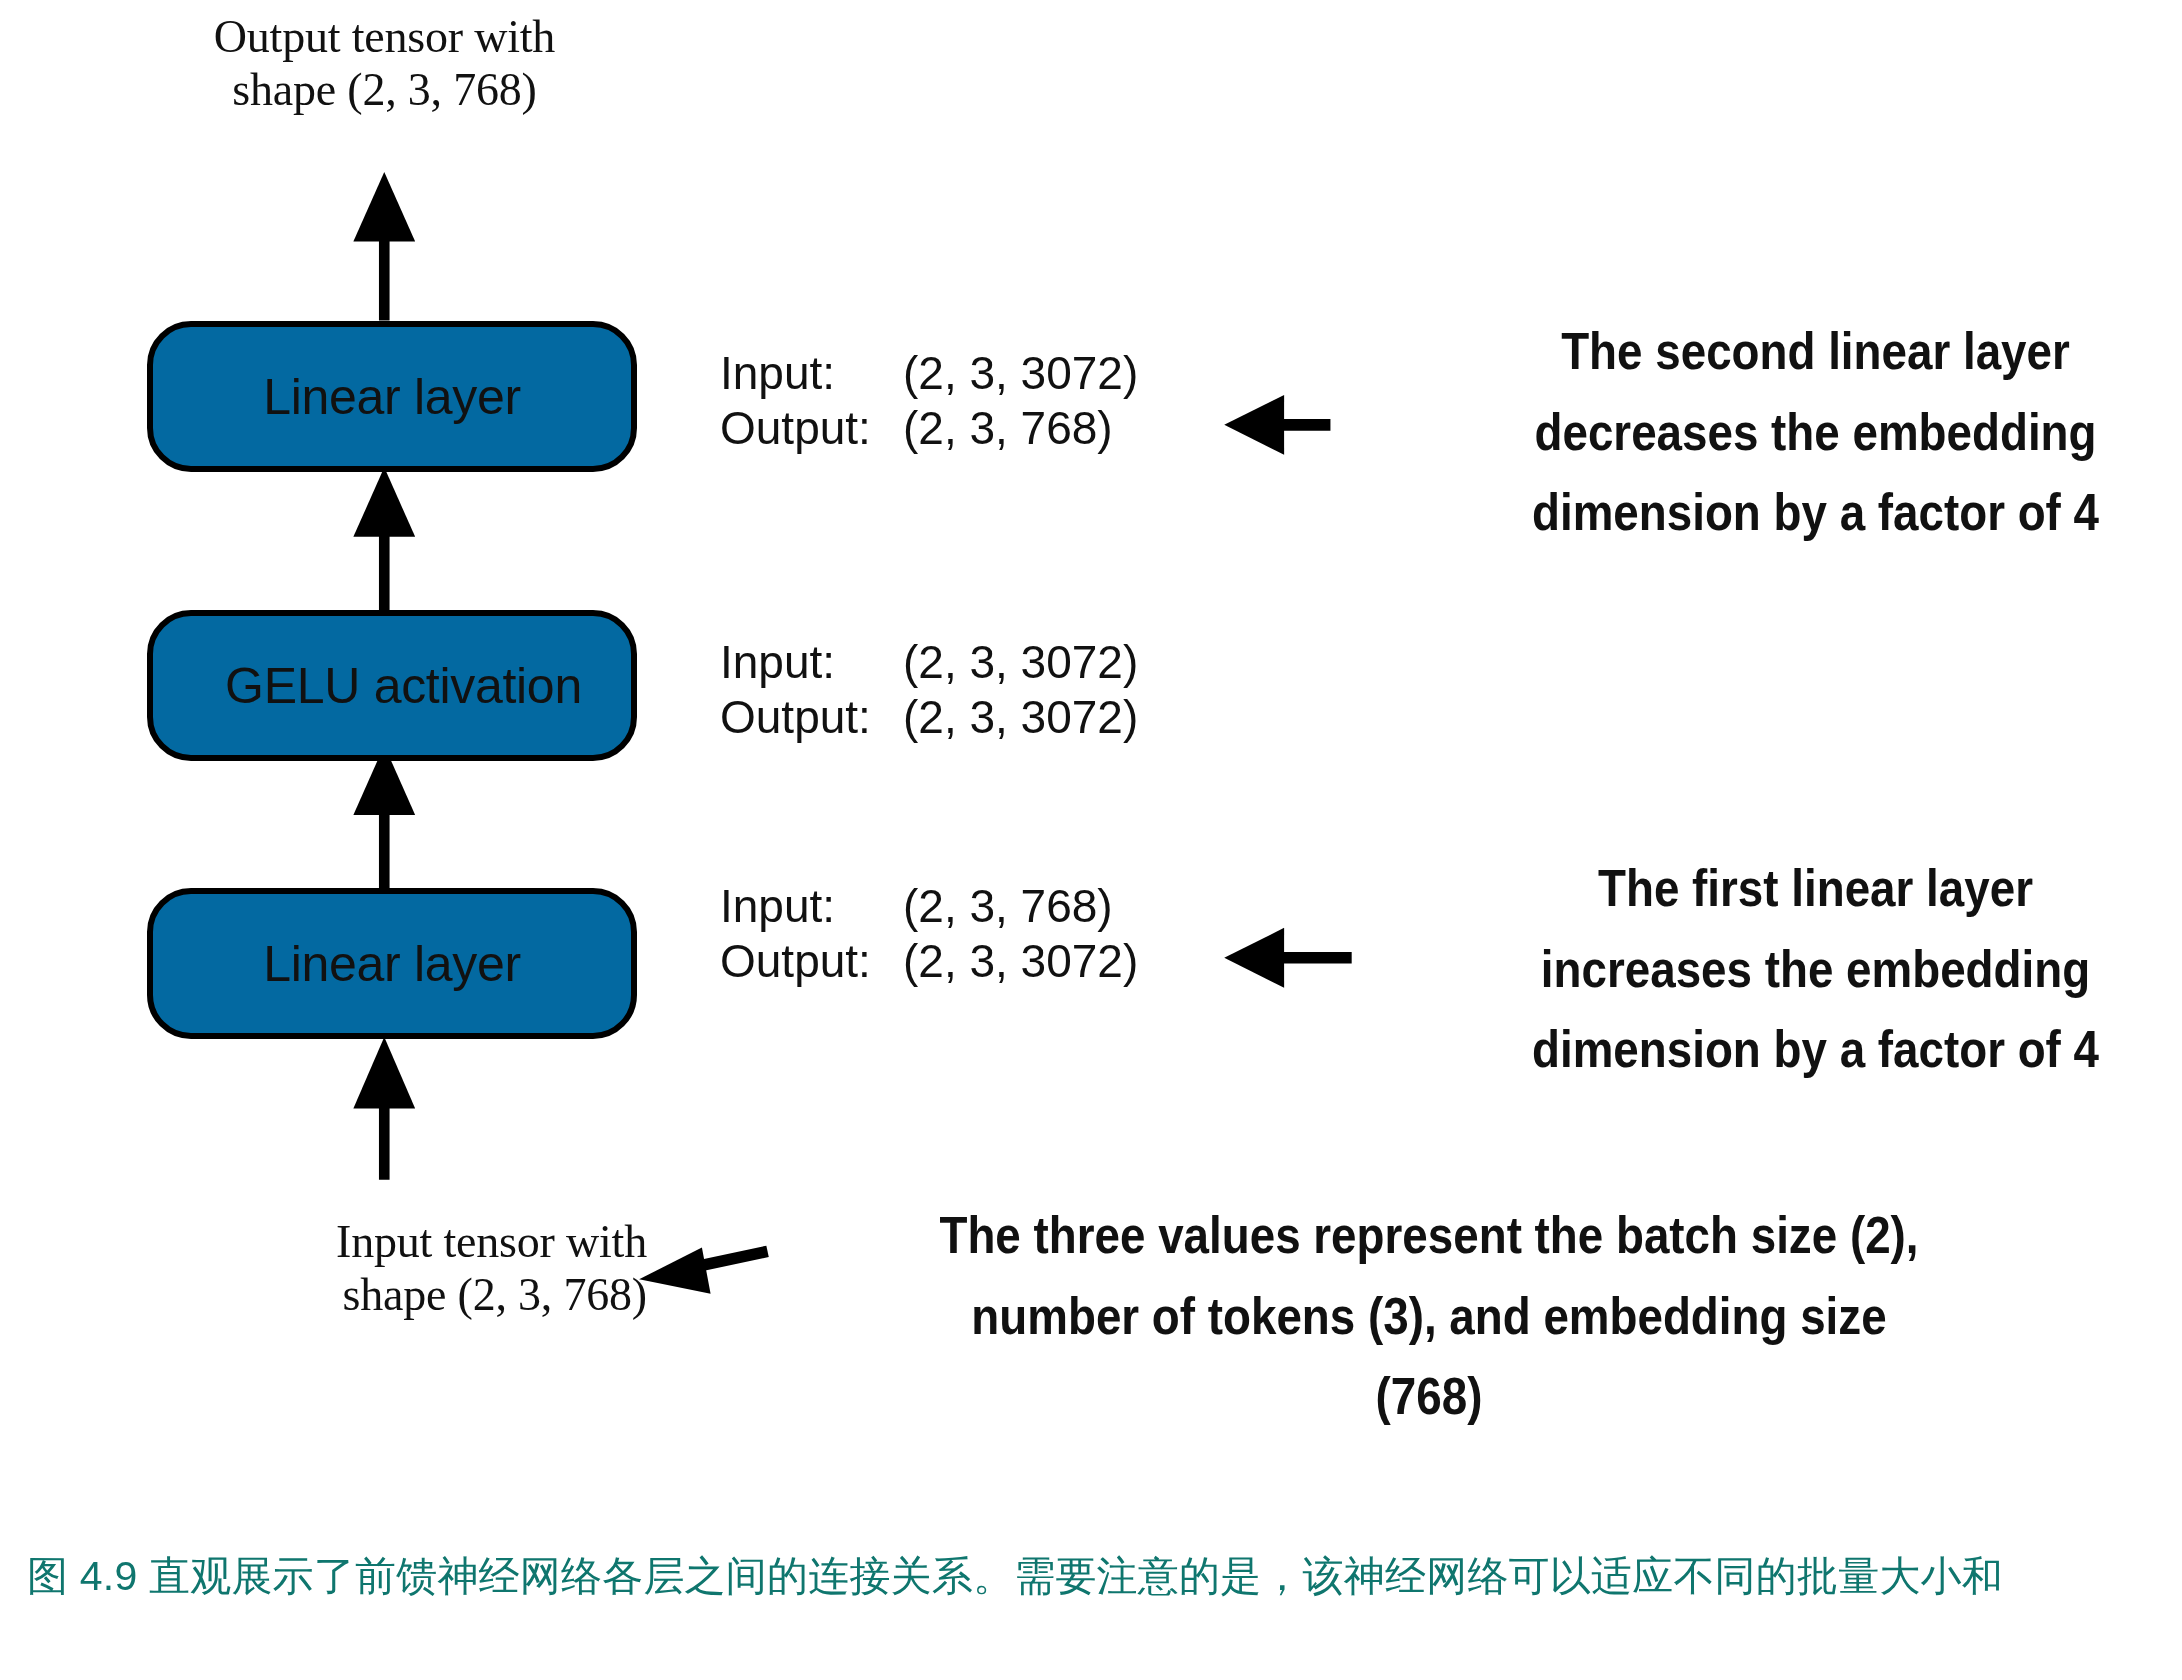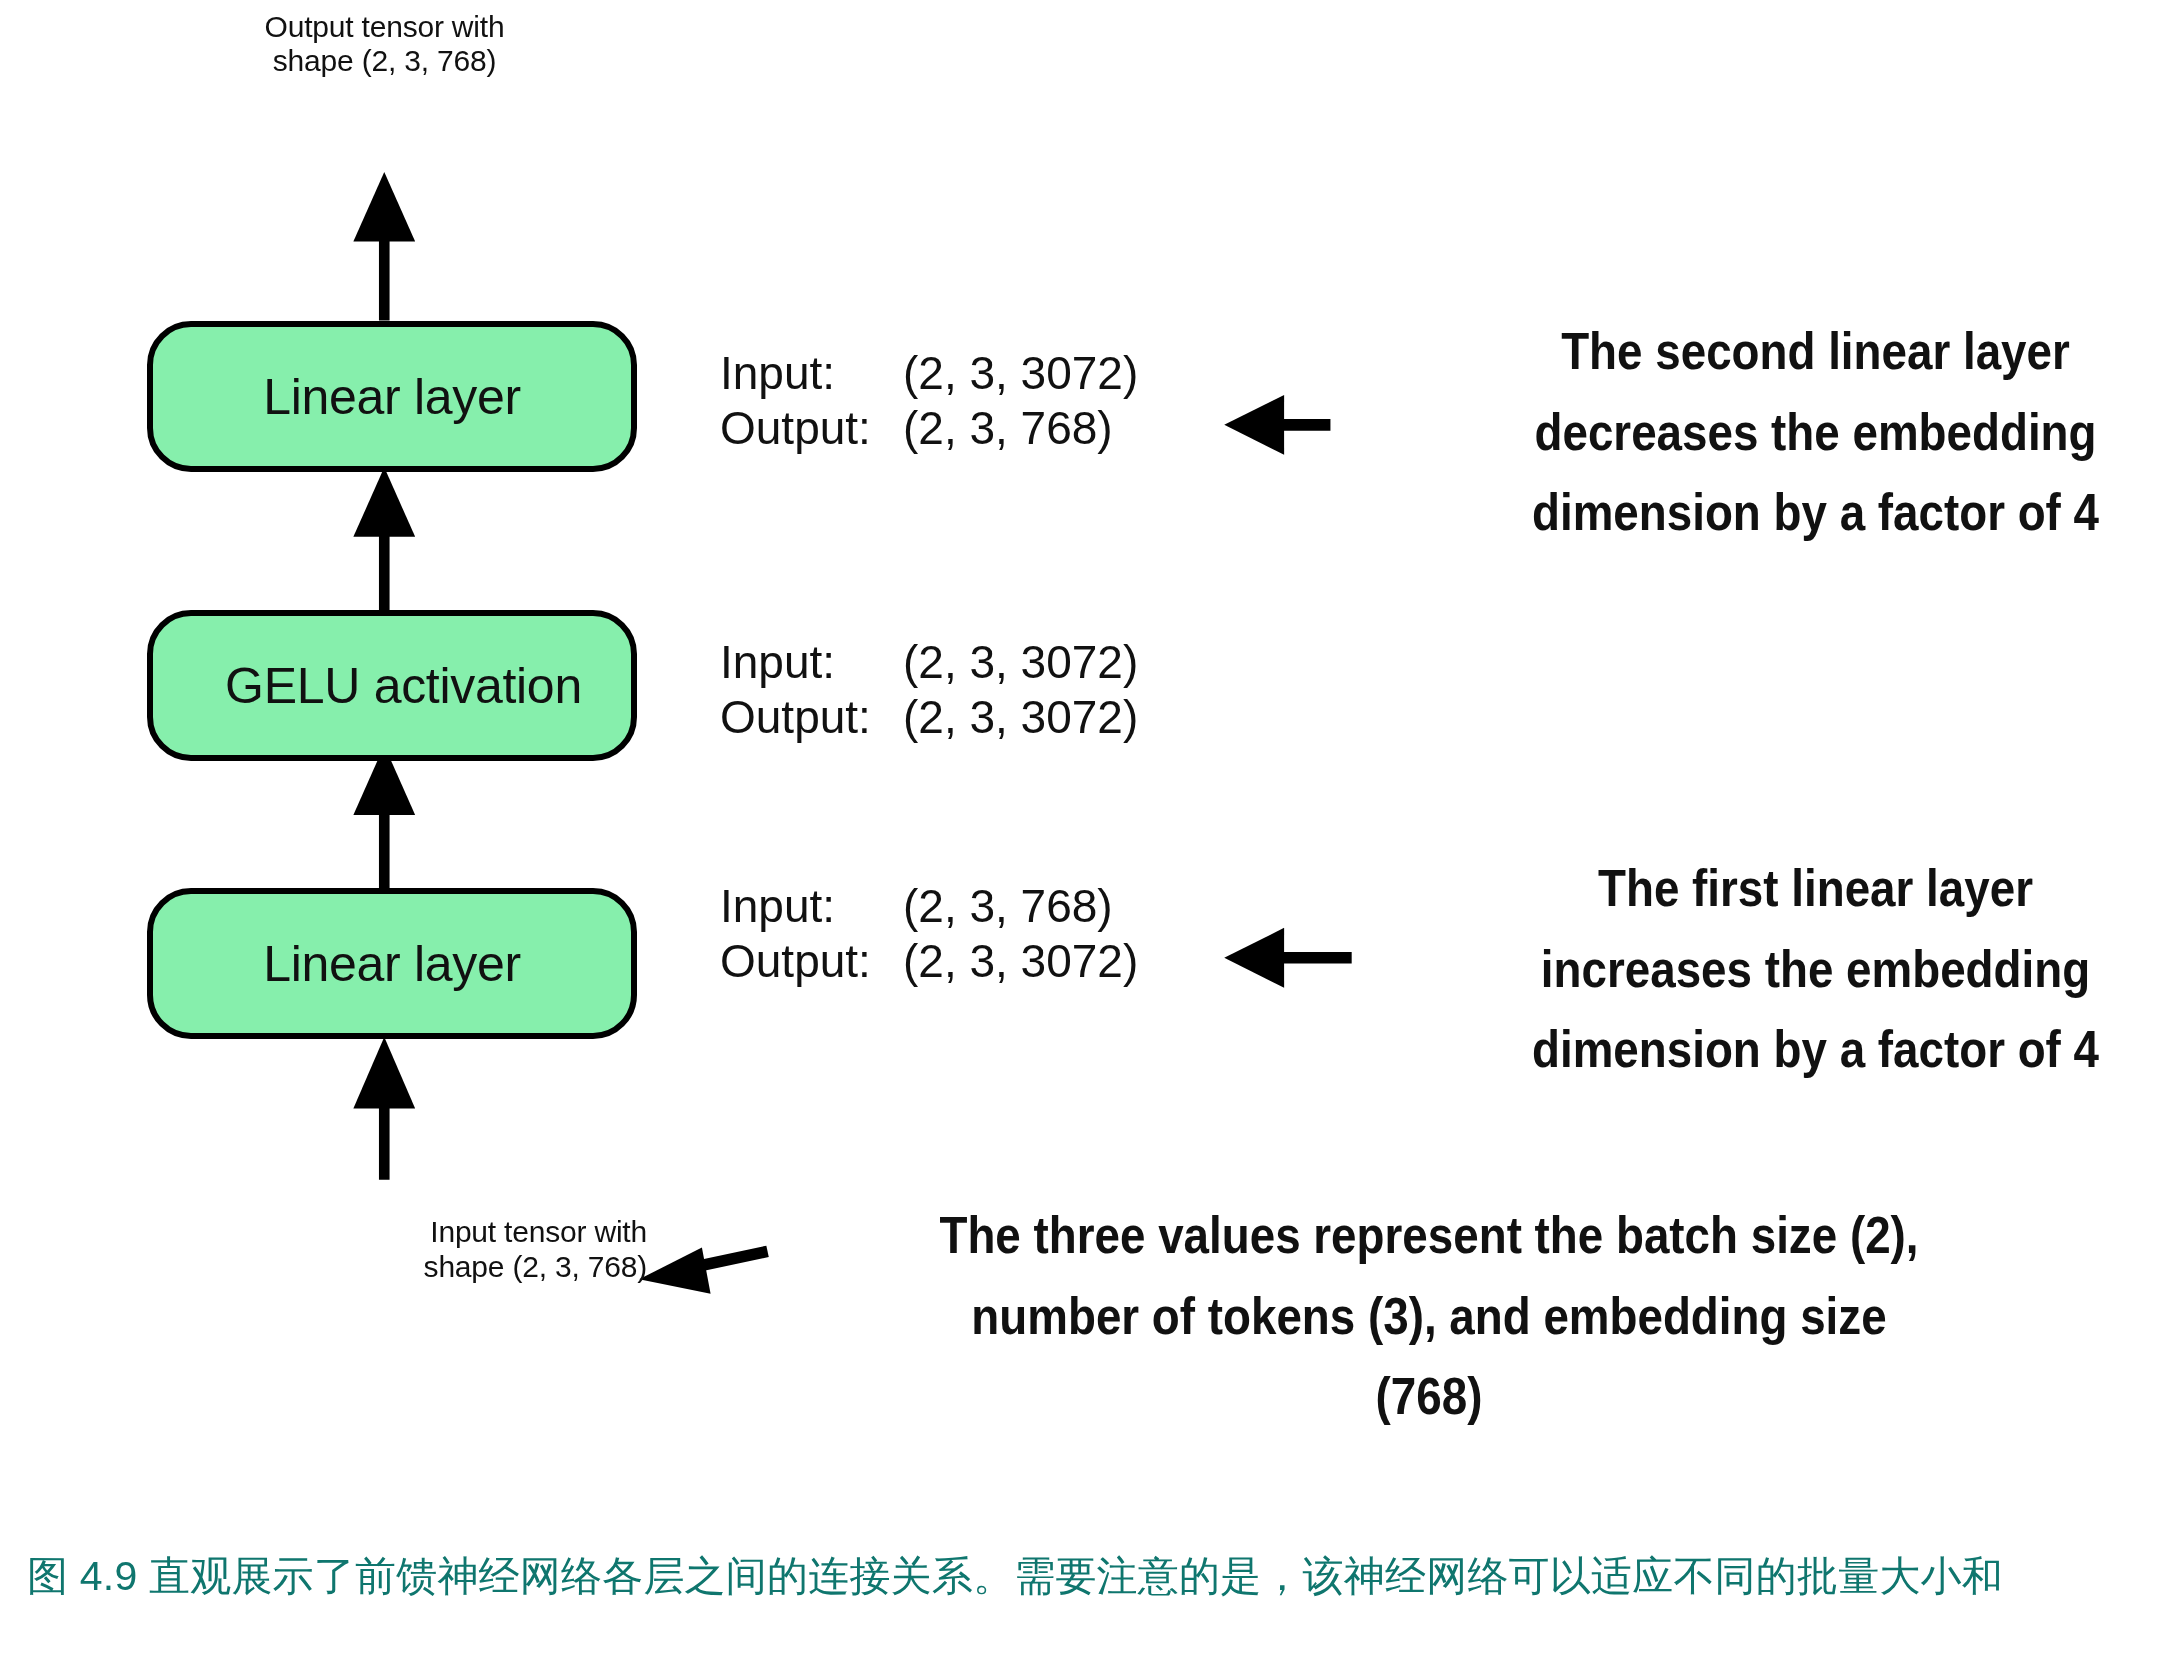--- a/index.html
+++ b/index.html
@@ -16,35 +16,35 @@
     position: relative;
     width: 2182px;
     height: 1680px;
     background: #ffffff;
     overflow: hidden;
   }
 
   
   .tensor-label {
     position: absolute;
-    font-family: Liberation Sans, sans-serif;
-    font-size: 30px;
+    font-family: Liberation Serif, serif;
+    font-size: 46px;
     line-height: 1.16;
     color: #111111;
     text-align: center;
     white-space: pre-line;
     letter-spacing: -0.2px;
   }
 
   
   .node-box {
     position: absolute;
     border: 6.8px solid #000000;
     border-radius: 44px;
-    background: #86efac;
+    background: #0369a1;
     display: flex;
     align-items: center;
     justify-content: center;
     box-sizing: border-box;
   }
   .node-box .node-label {
     font-family: "Liberation Sans", sans-serif;
     font-size: 50px;
     color: #111111;
     letter-spacing: -0.3px;

